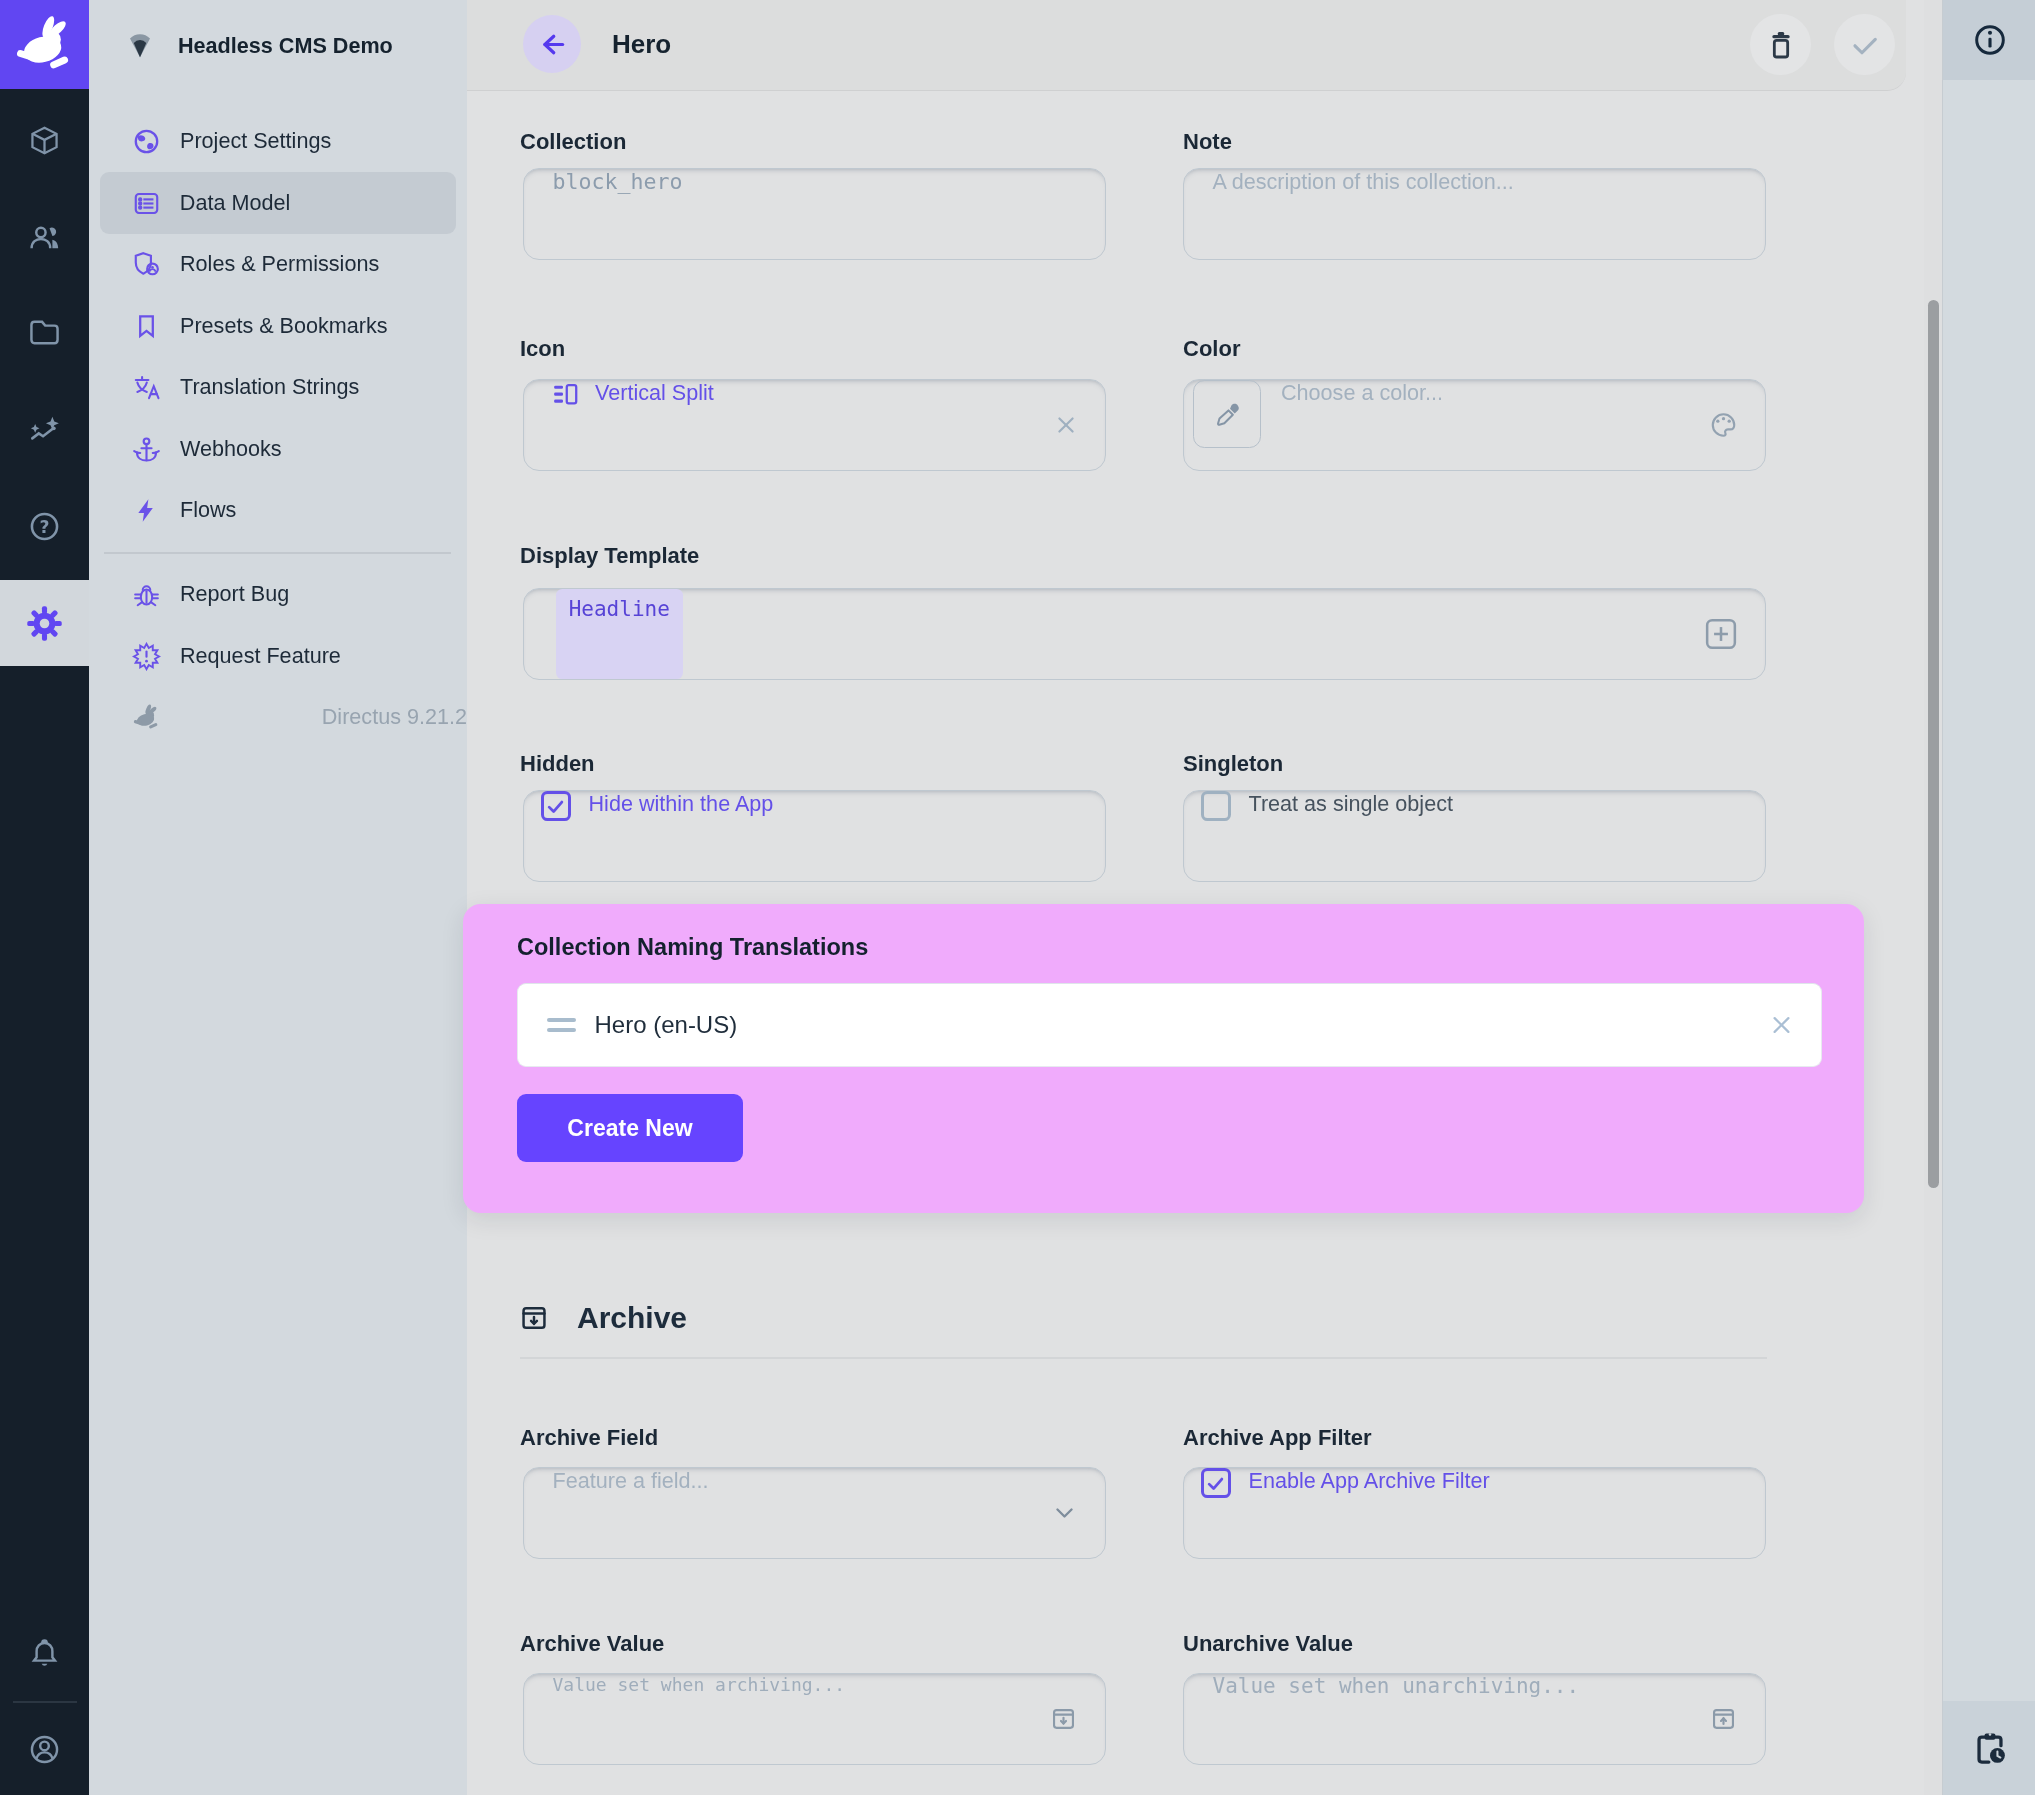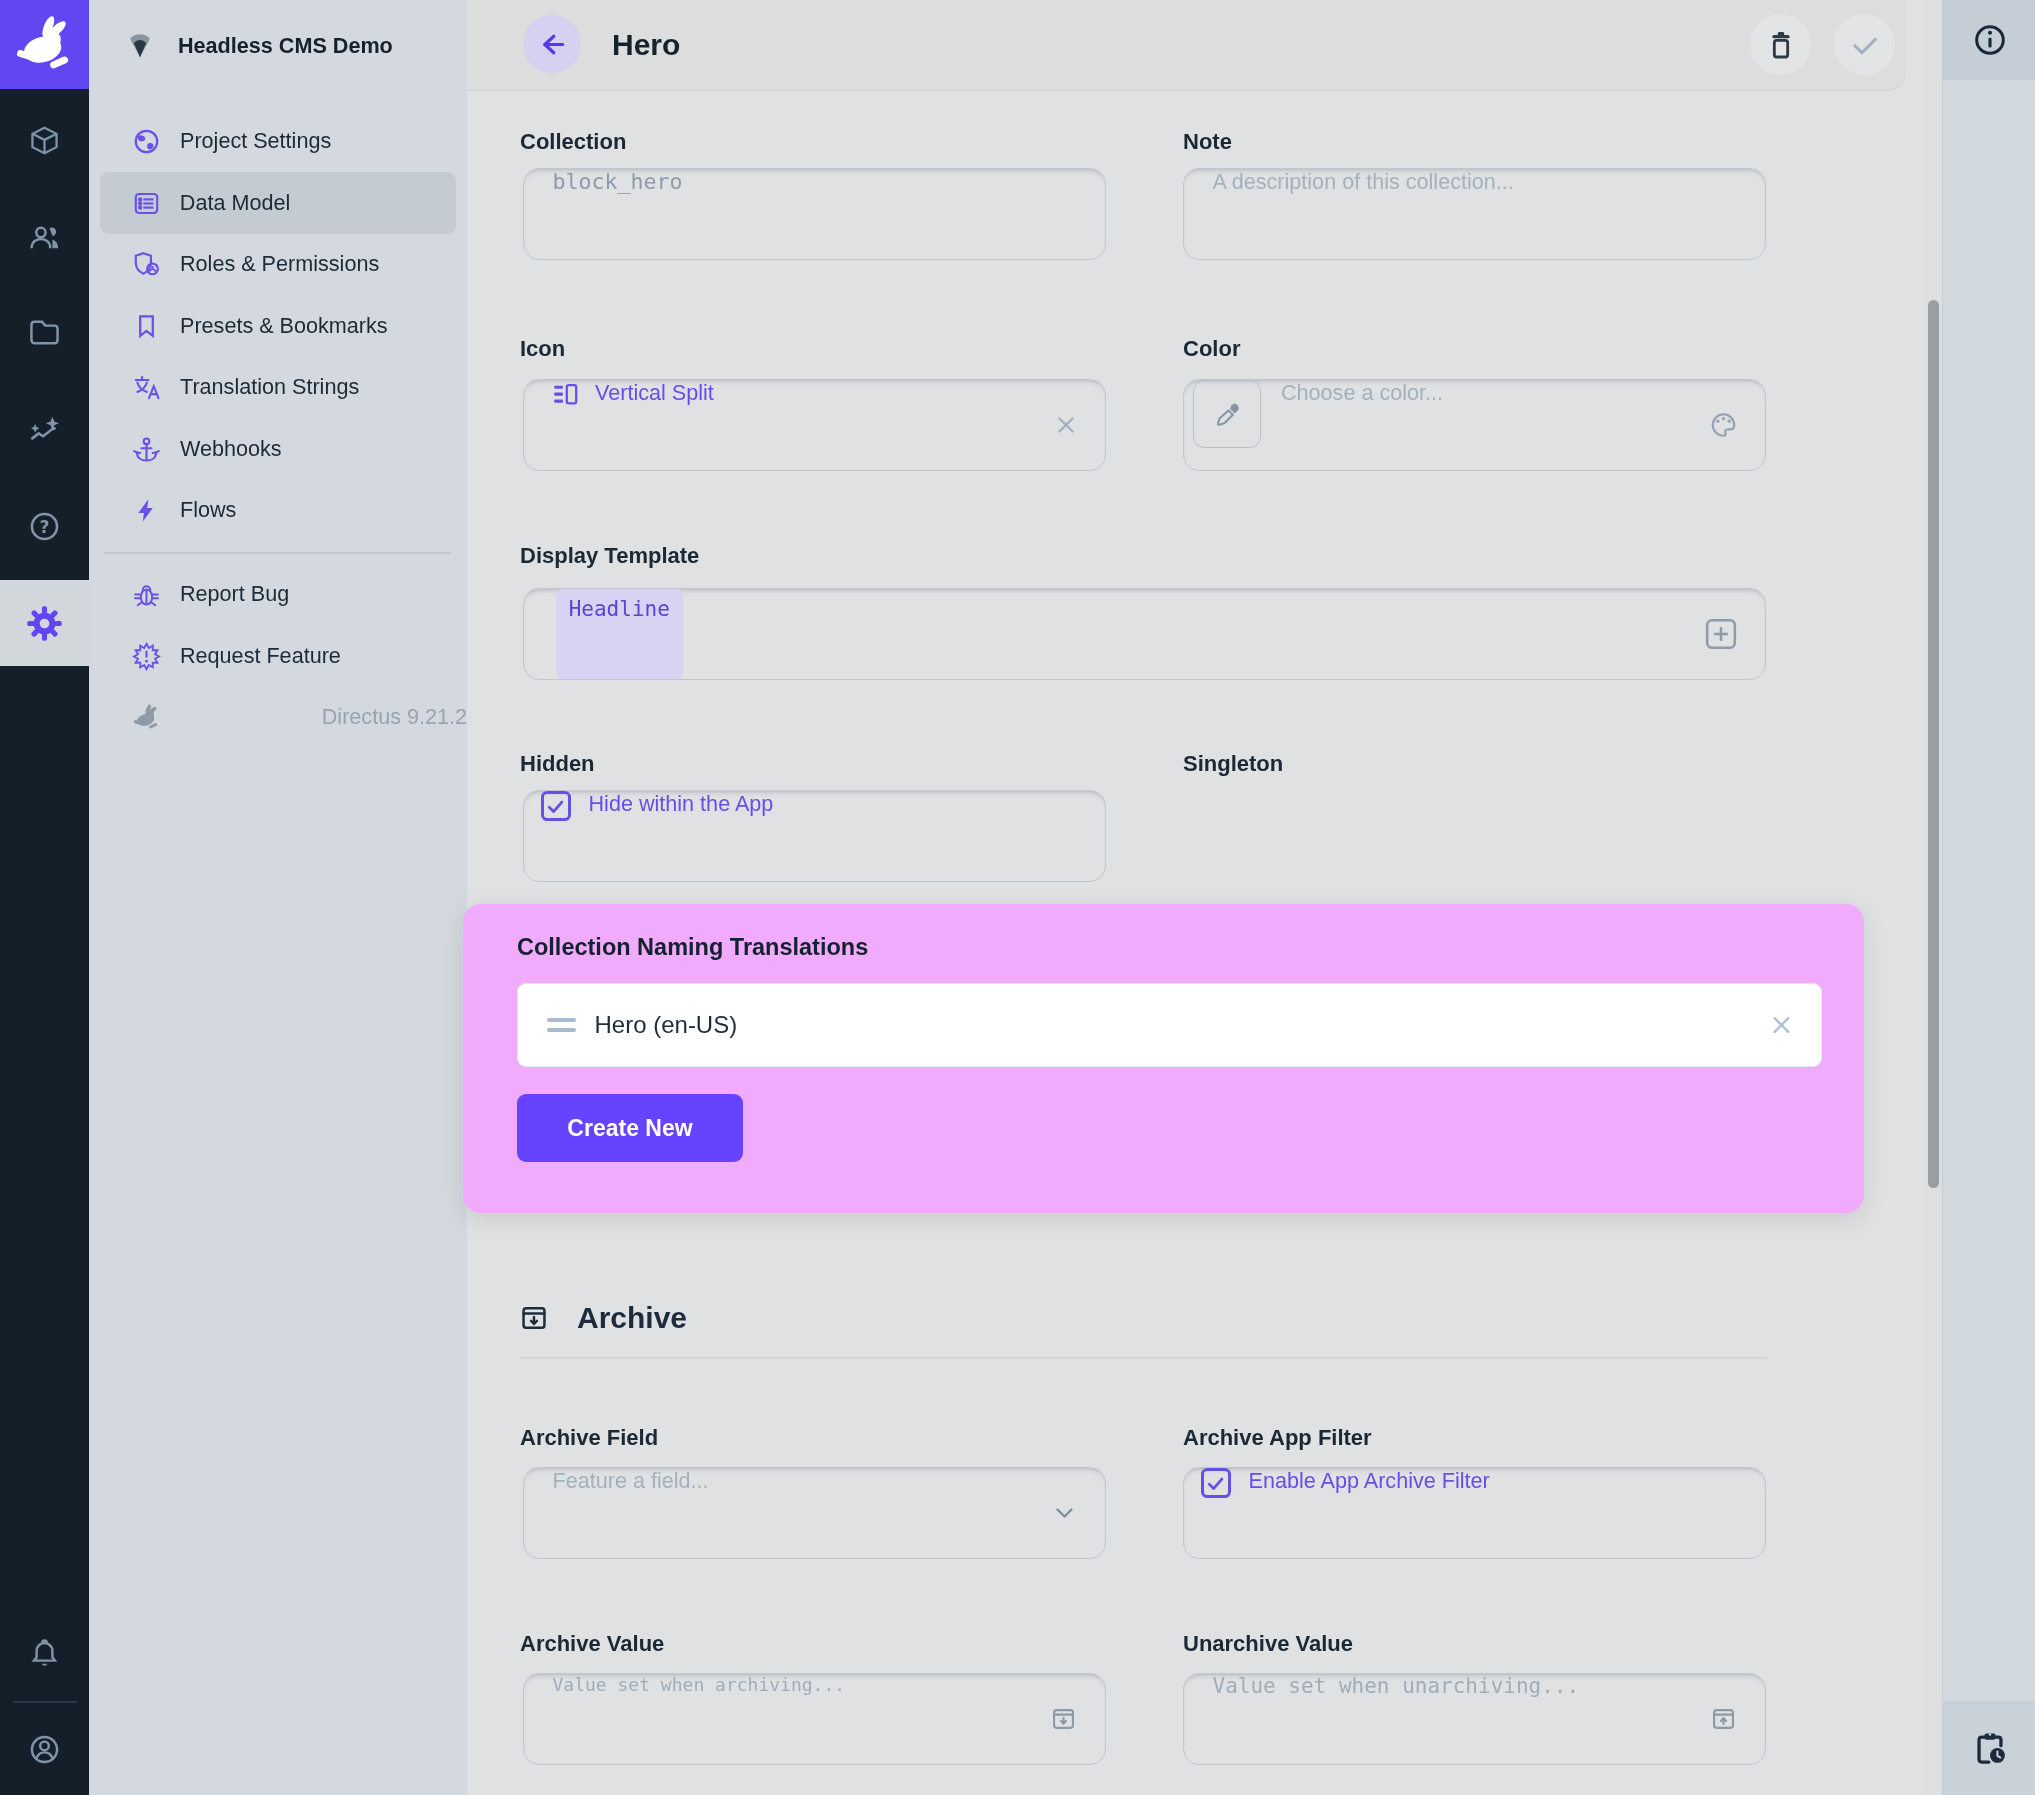--- a/index.html
+++ b/index.html
@@ -24,21 +24,21 @@
   .nav-item .nicon{width:29px;height:29px;margin-left:43px;flex:none;display:flex;}
   .nav-item .nlabel{font-size:21.6px;font-weight:500;color:#1d2a38;margin-left:19px;white-space:nowrap;}
   .nav-item.active-bg{left:10.8px;width:356px;background:#c4cbd2;border-radius:9px;}
   .nav-item.active-bg .nicon{margin-left:32px;}
   .nav-divider{left:15px;top:552px;width:347px;height:1.9px;background:#c2c8ce;}
   .nav-version .nlabel{color:#98a4b0;font-weight:400;}
   .mainheader{left:467px;top:0;width:1439px;height:91px;background:#dcdddd;
               border-bottom:1.9px solid #cfd0d1;border-bottom-right-radius:19px;}
   .backbtn{left:56px;top:15px;width:58px;height:58px;border-radius:50%;background:#d6d0f1;
            display:flex;align-items:center;justify-content:center;cursor:pointer;}
-  .pagetitle{left:145px;top:0;height:89px;display:flex;align-items:center;font-size:30px;font-weight:700;color:#16232f;}
+  .pagetitle{left:145px;top:0;height:89px;display:flex;align-items:center;font-size:26px;font-weight:700;color:#16232f;}
   .hdr-circle{top:14px;width:61px;height:61px;border-radius:50%;background:#e3e4e5;
               display:flex;align-items:center;justify-content:center;cursor:pointer;}
 
   
   .flabel{font-size:22px;font-weight:600;color:#1b2836;white-space:nowrap;}
   .input{border:1.9px solid #bfc8d0;border-radius:16px;background:transparent;
          box-shadow:inset 0 4.4px 5px -3.8px rgba(110,120,135,.5);
          display:flex;}
   .ph{color:#a3b1bf;font-size:21.6px;}
   .val-dim{color:#8c9cad;font-size:21.6px;}
@@ -388,20 +388,24 @@
   <div class="abs flabel" style="left:520px;top:751px;">Hidden</div>
   <div class="abs flabel" style="left:1183px;top:751px;">Singleton</div>
   <div class="abs input" style="left:523px;top:790px;width:583px;height:92px;">
     <span class="cb on" style="margin-left:16.5px;">
       <svg width="19" height="19" viewBox="0 0 30 30" fill="none" stroke="#6450e8" stroke-width="4.4" stroke-linecap="round" stroke-linejoin="round">
           <path d="M5 16 l7 7 l13 -15"></path>
         </svg>
     </span>
     <span class="purpletx" style="margin-left:18px;">Hide within the App</span>
   </div>
+  <div class="abs input" style="left:1183px;top:790px;width:583px;height:92px;">
+    <span class="cb off" style="margin-left:16.5px;"></span>
+    <span style="margin-left:18px;font-size:21.6px;color:#46525e;">Treat as single object</span>
+  </div>
 
   <section class="abs card">
     <div class="abs card-h">Collection Naming Translations</div>
     <div class="abs trow">
       <span class="handle">
           <i></i>
           <i></i>
         </span>
       <span class="ttext">Hero (en-US)</span>
       <span class="right-ic">

